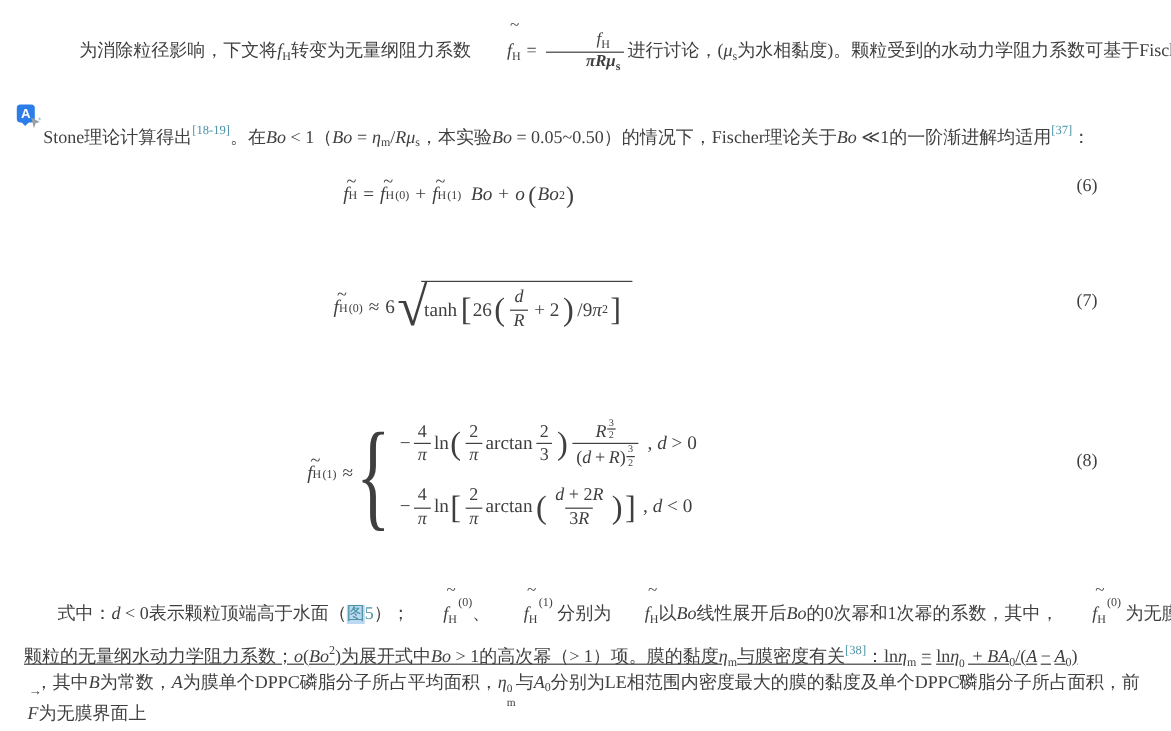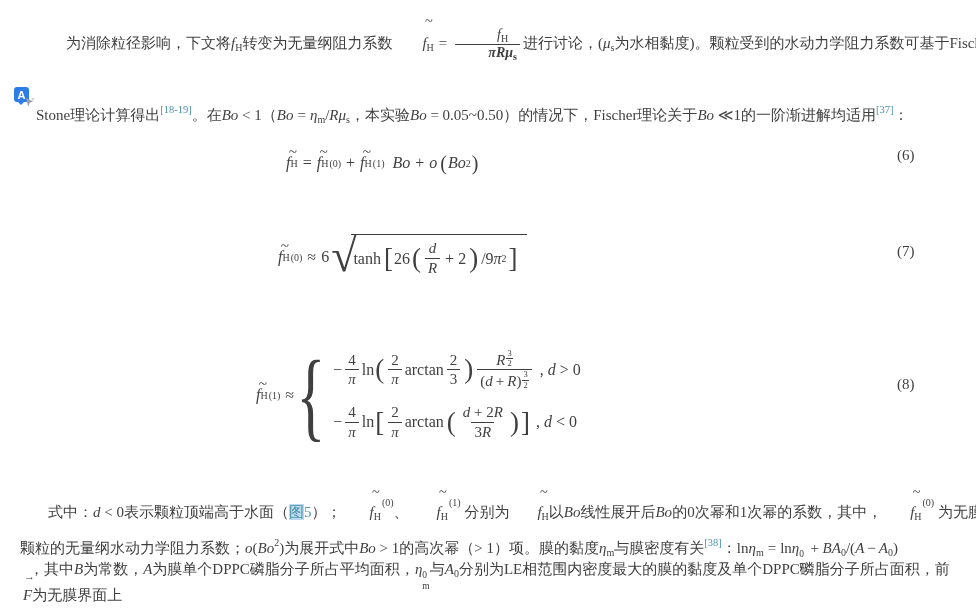--- a/index.html
+++ b/index.html
@@ -190,21 +190,21 @@
           <span class="cond"><span>,</span> <i>d</i><span> &lt; 0</span></span>
         </span>
     </span>
   </div>
   <div class="eqn" style="left:897px;top:376px;">(8)</div>
 
   <div class="line" style="left:20px;top:486px;height:34px;line-height:34px;text-indent:28px;">
     <span>式中：</span><i>d</i><span> &lt; 0表示颗粒顶端高于水面（</span><span class="figlk"><span class="hl">图</span><span>5</span></span><span>）；</span><span class="tf"><span class="tl">~</span><span>f</span></span><sub class="s">H</sub><sup class="ord">(0)</sup><span>、</span><span class="tf"><span class="tl">~</span><span>f</span></span><sub class="s">H</sub><sup class="ord">(1)</sup><span> 分别为</span><span class="tf"><span class="tl">~</span><span>f</span></span><sub class="s">H</sub><span>以</span><i>Bo</i><span>线性展开后</span><i>Bo</i><span>的0次幂和1次幂的系数，其中，</span><span class="tf"><span class="tl">~</span><span>f</span></span><sub class="s">H</sub><sup class="ord">(0)</sup><span> 为无膜界面上</span>
   </div>
 
-  <div class="line" style="left:20px;top:530px;">
+  <div class="line" style="left:20px;top:530px;text-decoration:underline;">
     <span>颗粒的无量纲水动力学阻力系数；</span><i>o</i><span>(</span><i>Bo</i><sup class="sq">2</sup><span>)</span><span>为展开式中</span><i>Bo</i><span> &gt; 1的高次幂（&gt; 1）项。膜的黏度</span><i>η</i><sub class="s">m</sub><span>与膜密度有关</span><sup class="ref">[38]</sup><span>：</span><span>ln</span><i>η</i><sub class="s">m</sub><span class="opn" style="margin:0 4px;">=</span><span>ln</span><i>η</i><span class="ss">
         <span>0</span>
         <span>m</span>
       </span><span> + </span><i>B</i><i>A</i><sub class="s">0</sub><span>/(</span><i>A</i><span class="opn" style="margin:0 3px;">−</span><i>A</i><sub class="s">0</sub><span>)</span>
   </div>
 
   <div class="line" style="left:29px;top:556px;">
     <span>，其中</span><i>B</i><span>为常数，</span><i>A</i><span>为膜单个DPPC磷脂分子所占平均面积，</span><i>η</i><span class="ss">
         <span>0</span>
         <span>m</span>

